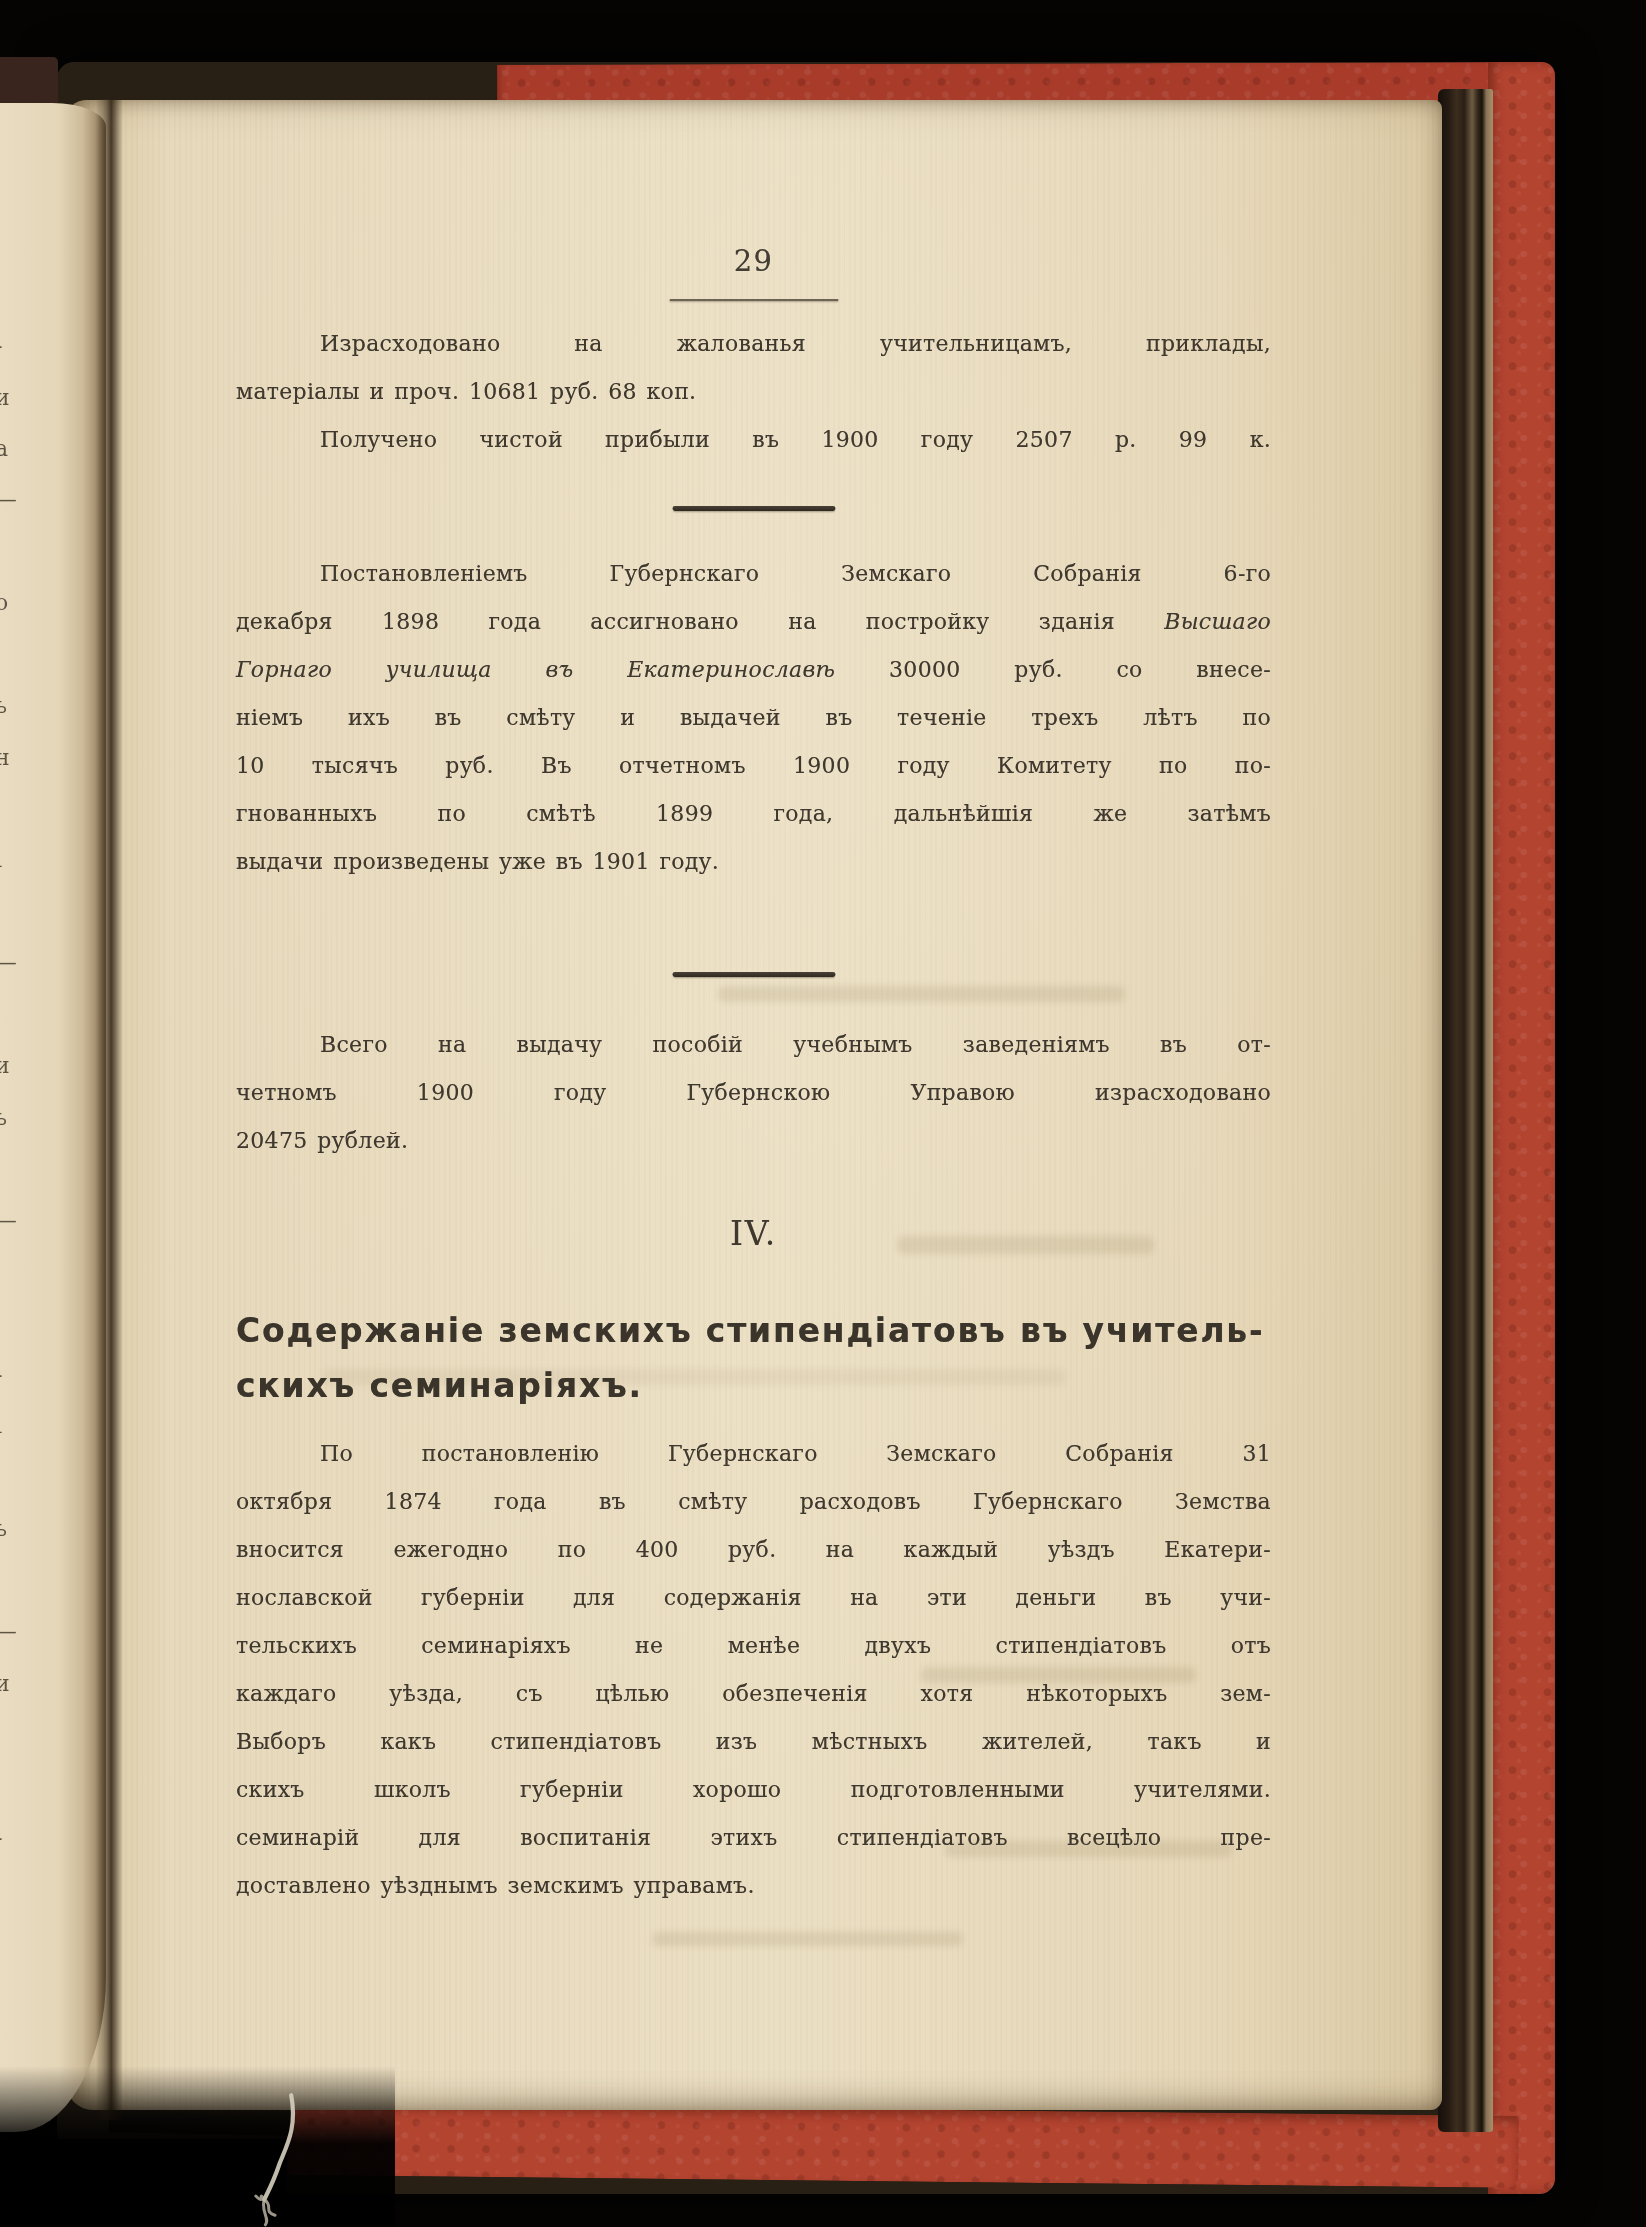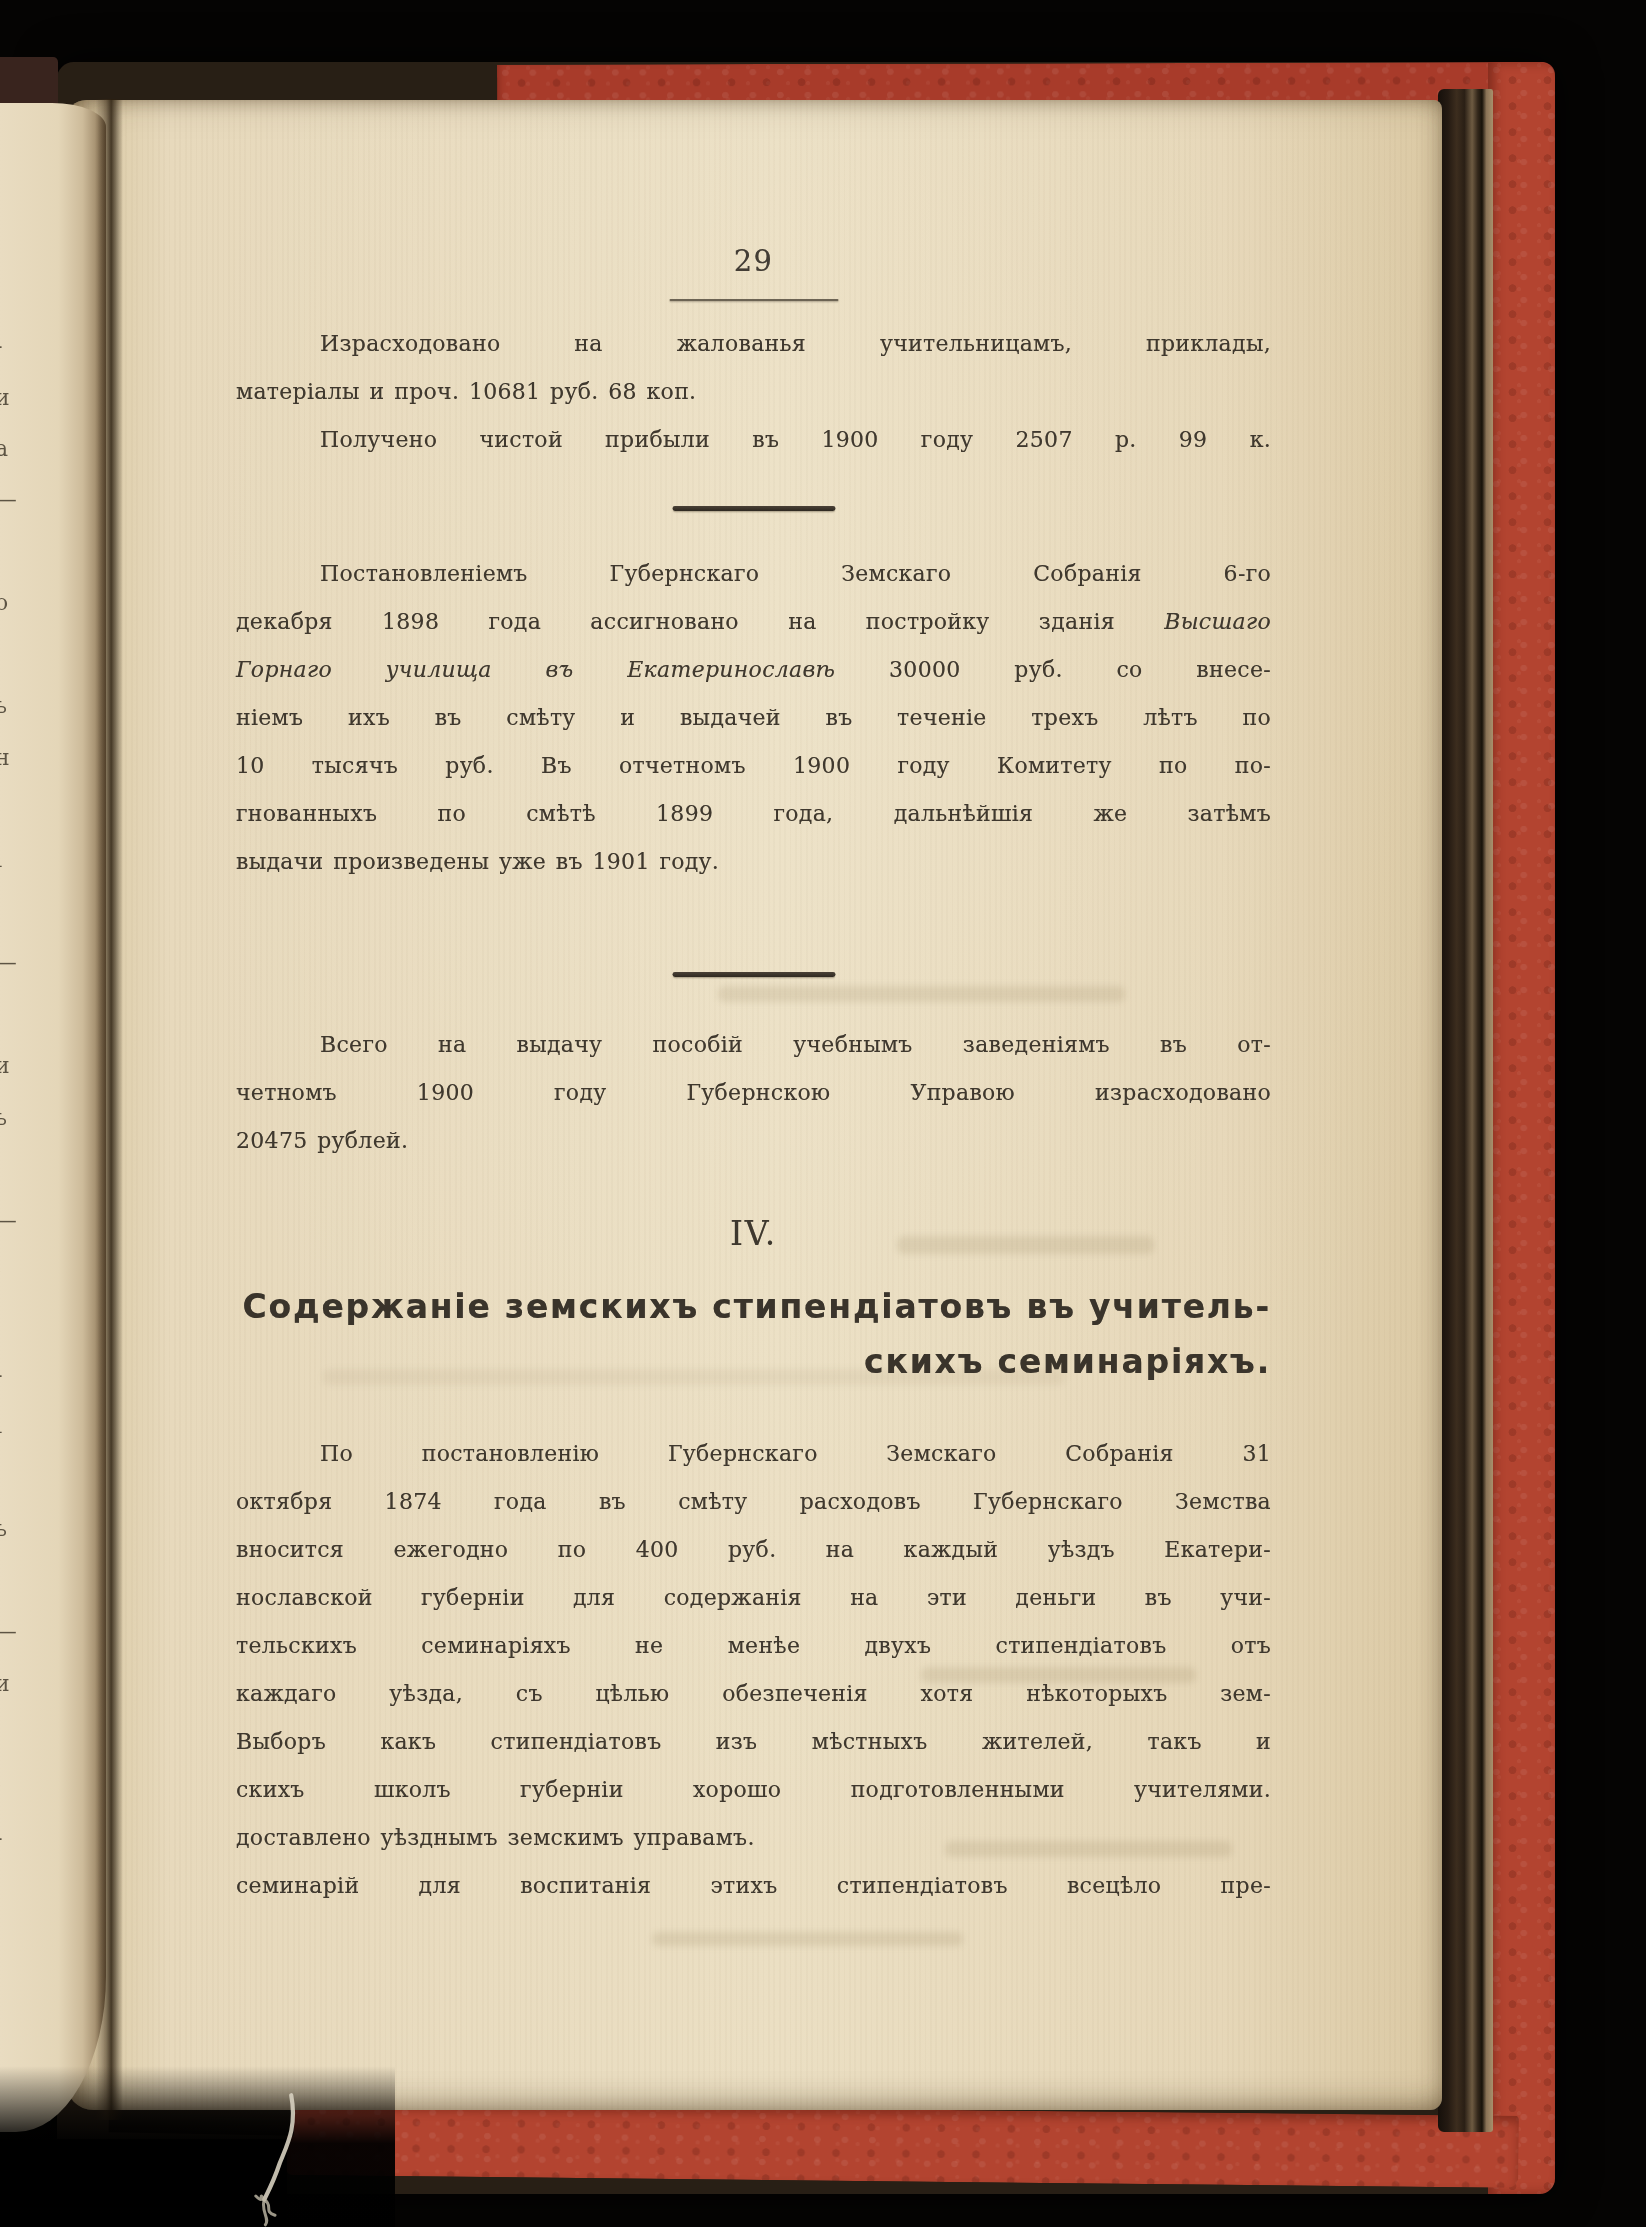--- a/index.html
+++ b/index.html
@@ -74,23 +74,23 @@
   .line.ll{text-align:left;text-align-last:left;white-space:normal;}
   .ind{text-indent:84px;}
   .it{font-style:italic;}
   .p12{top:220px;} .p3{top:450px;} .p4{top:921px;} .p5{top:1330px;}
   .divider{position:absolute;left:50%;transform:translateX(-50%);width:163px;height:5.4px;
            background:linear-gradient(#4a4136,#2f2921);border-radius:2.4px;
            box-shadow:0 1.8px 1.2px -0.6px rgba(90,80,60,.4);}
   .div1{top:406px;} .div2{top:872px;}
   .roman{position:absolute;top:1114px;width:100%;text-align:center;font-size:33px;
          letter-spacing:1.8px;color:#3e382e;}
-  .head{position:absolute;width:100%;text-align:right;font-family:"DejaVu Sans",sans-serif;
+  .head{position:absolute;width:100%;text-align:left;font-family:"DejaVu Sans",sans-serif;
         font-weight:bold;font-size:33px;letter-spacing:1.8px;color:#3a342b;
-        text-shadow:0 0 0.6px rgba(58,52,43,.5);}
+        text-shadow:0 0 0.6px rgba(58,52,43,.5);margin-top:24px;}
   .h1{top:1187px;} .h2{top:1242px;}
 
   
   .ghost{position:absolute;background:rgba(125,104,66,.14);filter:blur(3px);border-radius:7.2px;}
   .g1{left:652px;top:886px;width:407px;height:15.6px;}
   .g2{left:831px;top:1136px;width:257px;height:18px;}
   .g3{left:257px;top:1269px;width:742px;height:15.6px;background:rgba(125,104,66,.08);}
   .g4{left:855px;top:1567px;width:275px;height:15.6px;}
   .g5{left:879px;top:1741px;width:287px;height:15.6px;}
   .g6{left:586px;top:1832px;width:311px;height:14.4px;}
@@ -192,22 +192,22 @@
 
       <div class="para p5">
         <div class="line jl ind"><span>По постановленію Губернскаго Земскаго Собранія 31</span></div>
         <div class="line jl"><span>октября 1874 года въ смѣту расходовъ Губернскаго Земства</span></div>
         <div class="line jl"><span>вносится ежегодно по 400 руб. на каждый уѣздъ Екатери-</span></div>
         <div class="line jl"><span>нославской губерніи для содержанія на эти деньги въ учи-</span></div>
         <div class="line jl"><span>тельскихъ семинаріяхъ не менѣе двухъ стипендіатовъ отъ</span></div>
         <div class="line jl"><span>каждаго уѣзда, съ цѣлью обезпеченія хотя нѣкоторыхъ зем-</span></div>
         <div class="line jl"><span>Выборъ какъ стипендіатовъ изъ мѣстныхъ жителей, такъ и</span></div>
         <div class="line jl"><span>скихъ школъ губерніи хорошо подготовленными учителями.</span></div>
+        <div class="line jl"><span>семинарій для воспитанія этихъ стипендіатовъ всецѣло пре-</span></div>
         <div class="line ll"><span>доставлено уѣзднымъ земскимъ управамъ.</span></div>
-        <div class="line jl"><span>семинарій для воспитанія этихъ стипендіатовъ всецѣло пре-</span></div>
       </div>
     </div>
   </div>
 
   <div class="bl-shadow"></div>
   <div class="bl-black"></div>
 
   <svg class="thread" width="144" height="150" viewBox="0 0 240 250">
     <path d="M87 22 C 97 75, 80 105, 68 135 C 58 165, 50 180, 42 196" fill="none" stroke="#d6cfbf" stroke-width="7" stroke-linecap="round" opacity="0.9"></path>
     <path d="M42 196 C 30 178, 46 208, 28 190 M42 196 C 58 206, 40 216, 60 222 M42 196 C 36 216, 52 228, 44 238" fill="none" stroke="#c2bba9" stroke-width="5" stroke-linecap="round" opacity="0.8"></path>

